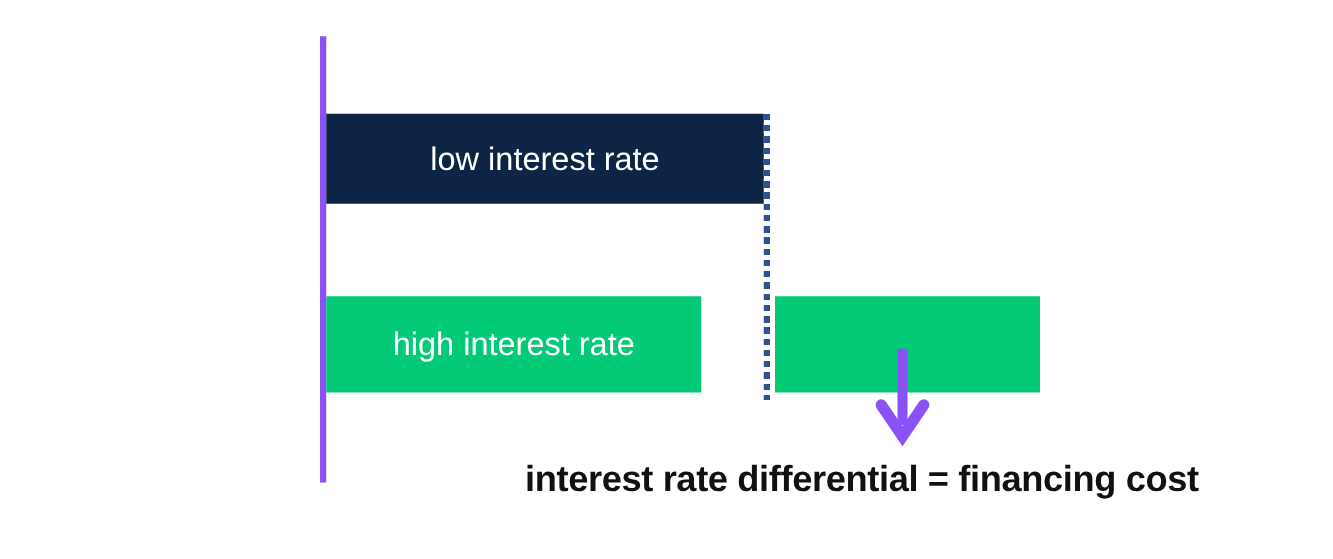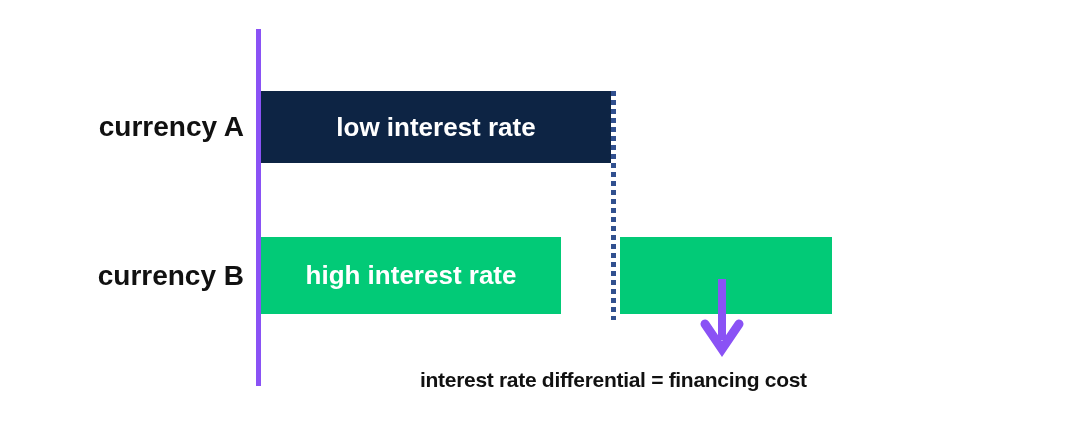--- a/index.html
+++ b/index.html
@@ -40,21 +40,21 @@
   
   .bar {
     position: absolute;
     display: flex;
     align-items: center;
     justify-content: center;
   }
   .bar-label {
     color: #ffffff;
     font-size: 26px;
-    font-weight: bold;
+    font-weight: normal;
     white-space: nowrap;
   }
   .bar.low {
     left: 261px;
     top: 91px;
     width: 350px;
     height: 72px;
     background: #0d2444;
   }
   .bar.high {
@@ -91,41 +91,39 @@
     top: 276px;
     width: 44px;
     height: 82px;
   }
   
   .caption {
     position: absolute;
     left: 420px;
     top: 368px;
     width: 630px;
-    font-size: 21px;
+    font-size: 29px;
     font-weight: bold;
     color: #111111;
     letter-spacing: -0.3px;
     white-space: nowrap;
   }
 </style>
 </head>
 <body>
 
 <div class="canvas">
 
   <div class="axis-line"></div>
 
-  <div class="row-label a">currency A</div>
 
   <div class="bar low">
     <span class="bar-label">low interest rate</span>
   </div>
 
-  <div class="row-label b">currency B</div>
 
   <div class="bar high">
     <span class="bar-label">high interest rate</span>
   </div>
 
   <div class="bar diff"></div>
 
   <div class="dotted-line"></div>
 
   <div class="down-arrow">

